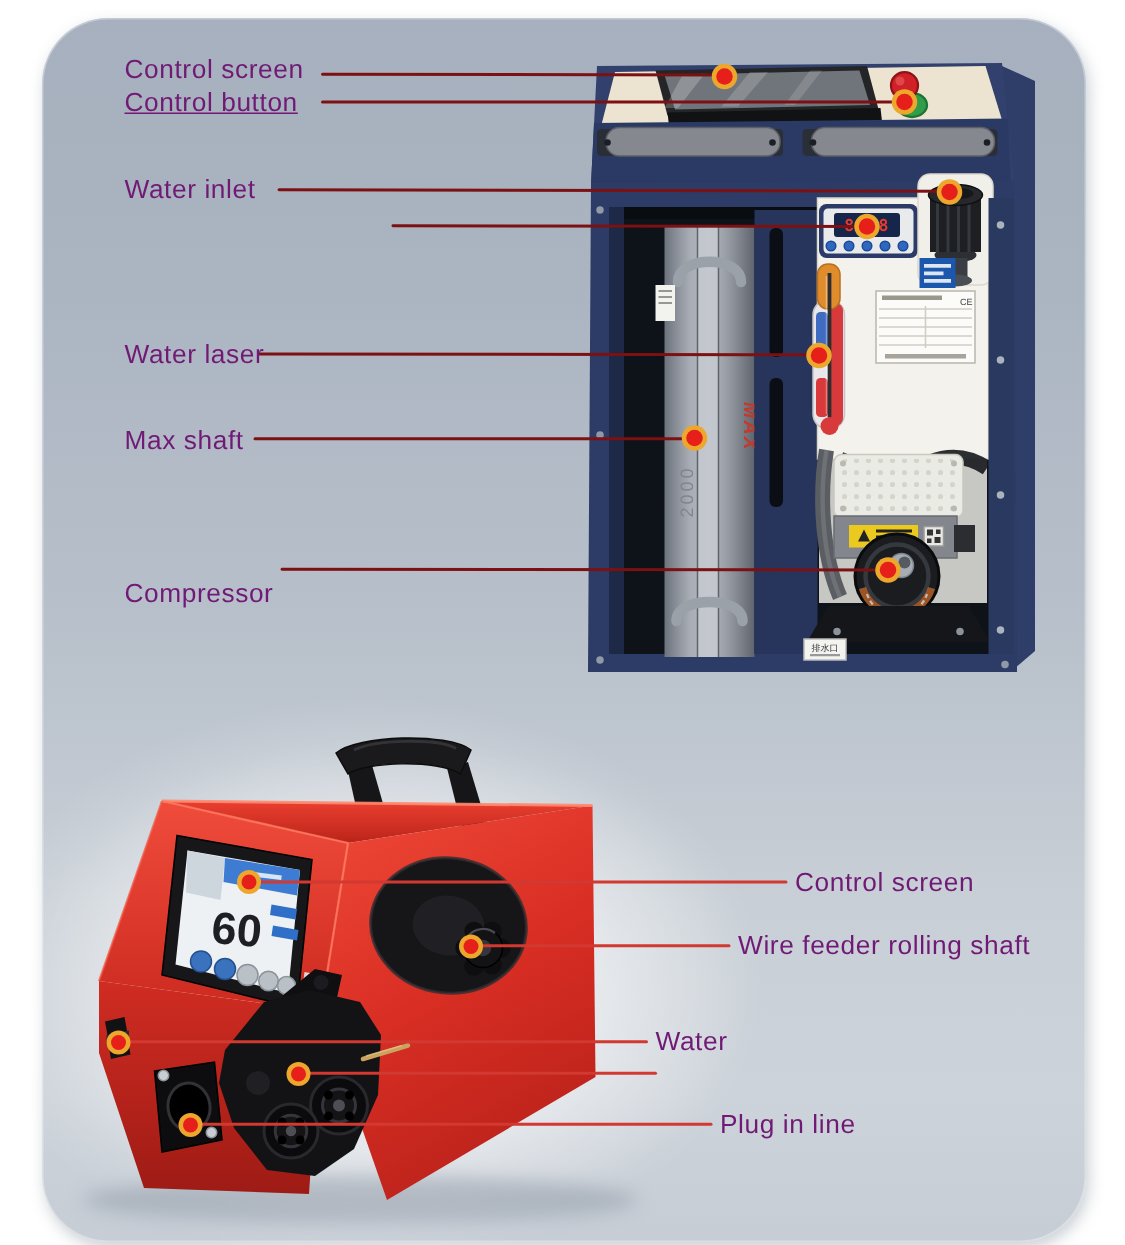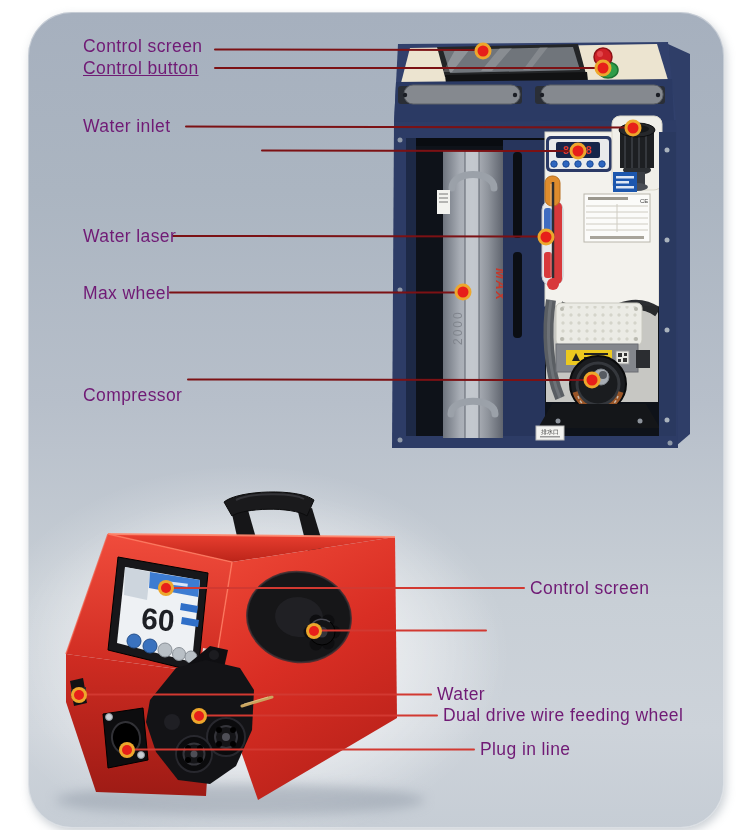--- a/index.html
+++ b/index.html
@@ -415,21 +415,21 @@
           <circle cx="127" cy="750" r="8" fill="#eda72c"></circle>
           <circle cx="127" cy="750" r="5" fill="#e71f1a"></circle>
         </g>
     </g>
   </svg>
 
   <div class="callout" style="left:83px; top:36px;">Control screen</div>
   <div class="callout" style="left:83px; top:58px;text-decoration:underline;">Control button</div>
   <div class="callout" style="left:83px; top:116px;">Water inlet</div>
   <div class="callout" style="left:83px; top:226px;">Water laser</div>
-  <div class="callout" style="left:83px; top:283px;">Max wheel</div>
+  <div class="callout" style="left:83px; top:283px;">Max shaft</div>
   <div class="callout" style="left:83px; top:370px;margin-top:15px;">Compressor</div>
 
   <div class="callout" style="left:530px; top:578px;">Control screen</div>
+  <div class="callout" style="left:492px; top:620px;">Wire feeder rolling shaft</div>
   <div class="callout" style="left:437px; top:684px;">Water</div>
-  <div class="callout" style="left:443px; top:705px;">Dual drive wire feeding wheel</div>
   <div class="callout" style="left:480px; top:739px;">Plug in line</div>
 
 </div>
 
 </body></html>

